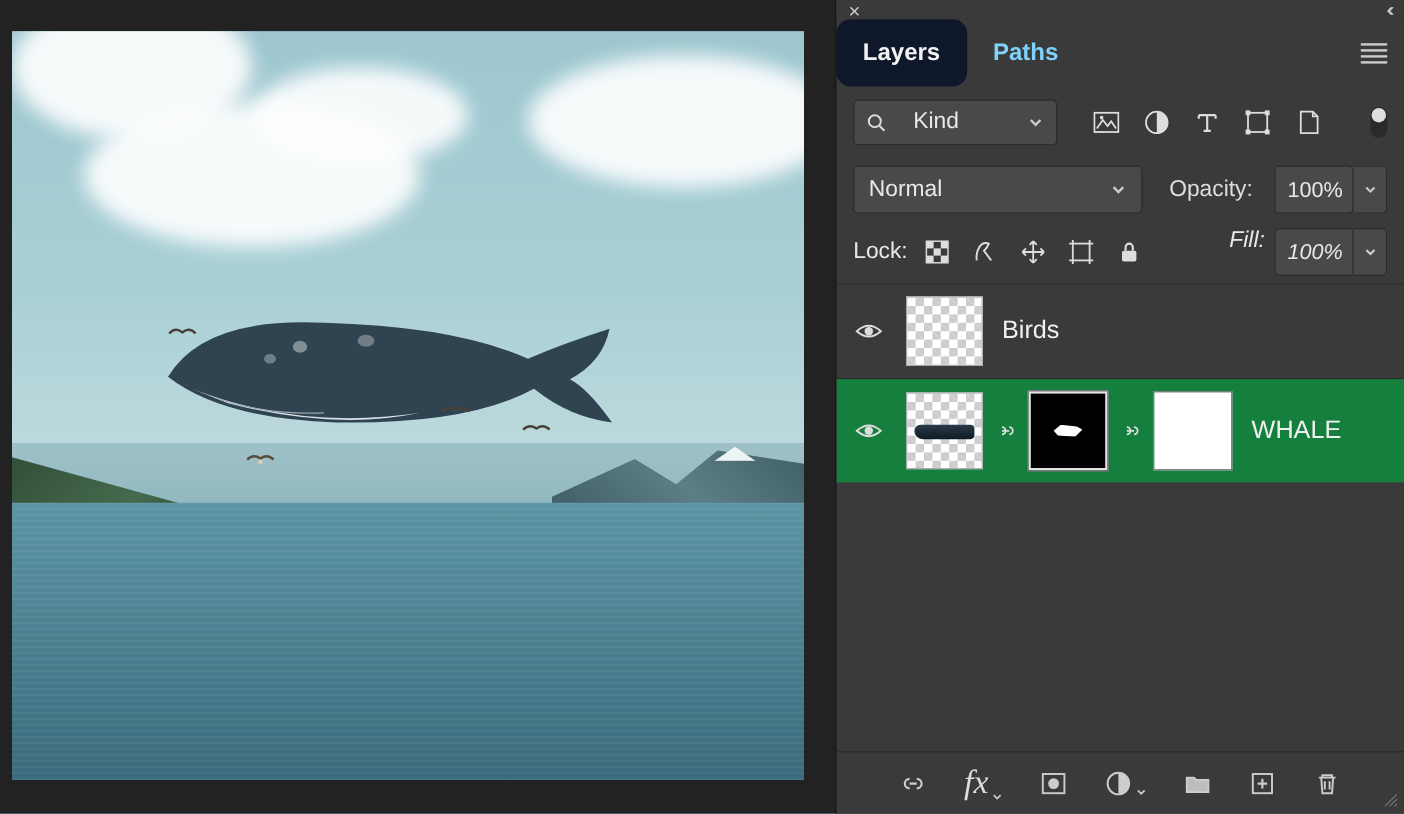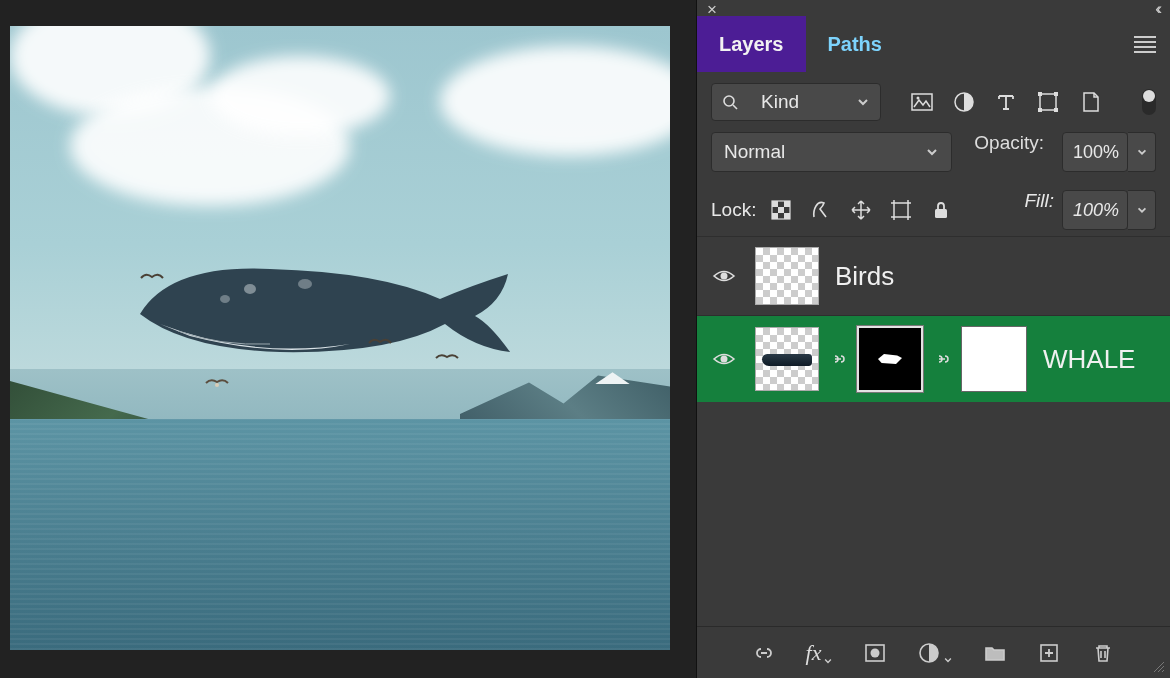--- a/index.html
+++ b/index.html
@@ -94,40 +94,40 @@
   .collapse {
     position:absolute; right:12px; top:0px; font-size:16px; color:#ccc; letter-spacing:-4px;
   }
   .tabs {
     display:flex; align-items:center; height:56px; padding-left:0;
   }
   .tab {
     padding:0 22px; height:56px; display:flex; align-items:center;
     font-size:20px; font-weight:600; color:#7dd3fc; cursor:default;
   }
-  .tab.active { background:#4c1d95; color:#f2f2f2; }
+  .tab.active { background:#0f172a; color:#f2f2f2;border-radius:12px; }
   .panel-menu-icon {
     margin-left:auto; margin-right:14px; display:flex; flex-direction:column; gap:3px;
   }
   .panel-menu-icon span { width:22px; height:2px; background:#ccc; display:block;}
   .controls-row {
     display:flex; align-items:center; height:60px; padding:0 14px; gap:14px;
   }
   .kind-filter {
     display:flex; align-items:center; gap:8px;
     background:#494949; border:1px solid #2c2c2c; border-radius:4px;
     height:38px; padding:0 10px; width:170px; justify-content:space-between;
   }
   .kind-left { display:flex; align-items:center; gap:23px;}
   .search-icon { width:16px; height:16px; }
   .caret { width:14px; height:14px; }
   .filter-icons { display:flex; align-items:center; gap:20px; margin-left:16px;}
   .ficon { width:22px; height:22px; color:#e0e0e0; }
   .blend-row {
-    display:flex; align-items:flex-start; height:52px; padding:0 14px; gap:18px;
+    display:flex; align-items:center; height:52px; padding:0 14px; gap:18px;
   }
   .blend-select {
     background:#494949; border:1px solid #2c2c2c; border-radius:4px;
     height:40px; padding:0 12px; display:flex; align-items:center; justify-content:space-between;
     width:258px; font-size:19px;
   }
   .opacity-label { font-size:19px; color:#ddd; margin-left:4px;}
   .pct-box {
     background:#494949; border:1px solid #2c2c2c; border-radius:4px;
     height:40px; padding:0 8px; display:flex; align-items:center; font-size:18px;
@@ -170,21 +170,21 @@
     width:66px; height:66px; background:#000; border:2px solid #e3e3e3;
     outline:1px solid #777; display:flex; align-items:center; justify-content:center;
     position:relative;
   }
   .mask-thumb::before{
     content:""; position:absolute; width:24px; height:10px; background:#fff;
     clip-path: polygon(0 50%, 25% 0, 80% 15%, 100% 40%, 75% 100%, 15% 90%);
   }
   .white-thumb { width:66px; height:66px; background:#fff; border:1px solid #666;}
   .link-icon { width:18px; height:18px;}
-  .layer-name { font-size:26px; color:#f0f0f0; }
+  .layer-name { font-size:21px; color:#f0f0f0; }
 
   .bg-thumb {
     width:64px; height:58px; border:1px solid #666;
     background:linear-gradient(#aad1d8 0%, #bedfe3 55%, #6a9aac 55%, #4d7e93 100%);
     position:relative;
   }
   .bg-thumb::after{
     content:""; position:absolute; left:14px; top:6px; width:34px; height:18px;
     background:#fff; border-radius:50%; filter:blur(2px); opacity:.85;
   }
@@ -413,21 +413,21 @@
     </div>
 
 
   </div>
 
   <div class="bottom-bar">
     <svg class="bicon" viewBox="0 0 24 24">
         <path d="M9 8 a4 4 0 0 0 0 8 M15 8 a4 4 0 0 1 0 8 M9 12 H15" stroke="#ccc" stroke-width="1.8" fill="none"></path>
       </svg>
     <div style="display:flex;align-items:flex-end;gap:2px;">
-      <span style="font-style:italic;font-family:serif;font-size:22px;color:#ddd;">fx</span>
+      <span style="font-style:italic;font-family:serif;font-size:28px;color:#ddd;">fx</span>
       <svg width="10" height="10" viewBox="0 0 14 14">
           <polyline class="chevy" points="3,5 7,9 11,5"></polyline>
         </svg>
     </div>
     <svg class="bicon" viewBox="0 0 24 24">
         <rect x="3" y="4" width="18" height="16" stroke="#ccc" stroke-width="1.6" fill="none"></rect>
         <circle cx="12" cy="12" r="4.5" fill="#ccc"></circle>
       </svg>
     <div style="display:flex;align-items:flex-end;gap:2px;">
       <svg class="bicon" viewBox="0 0 24 24">

